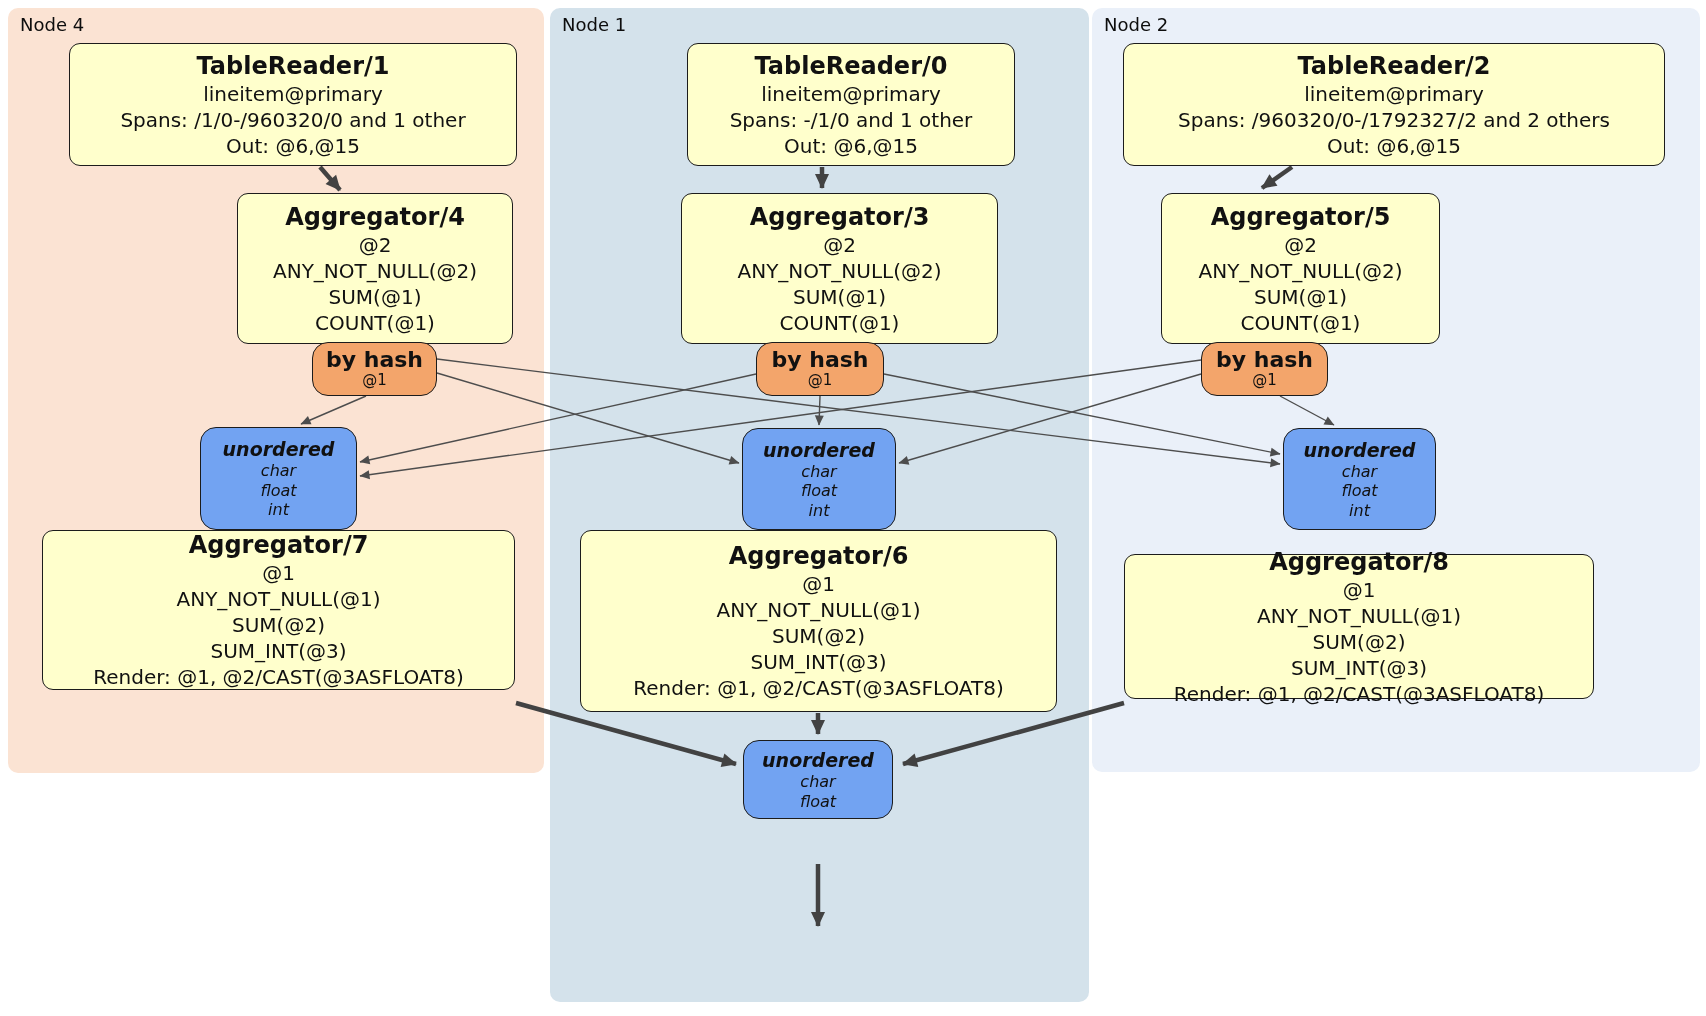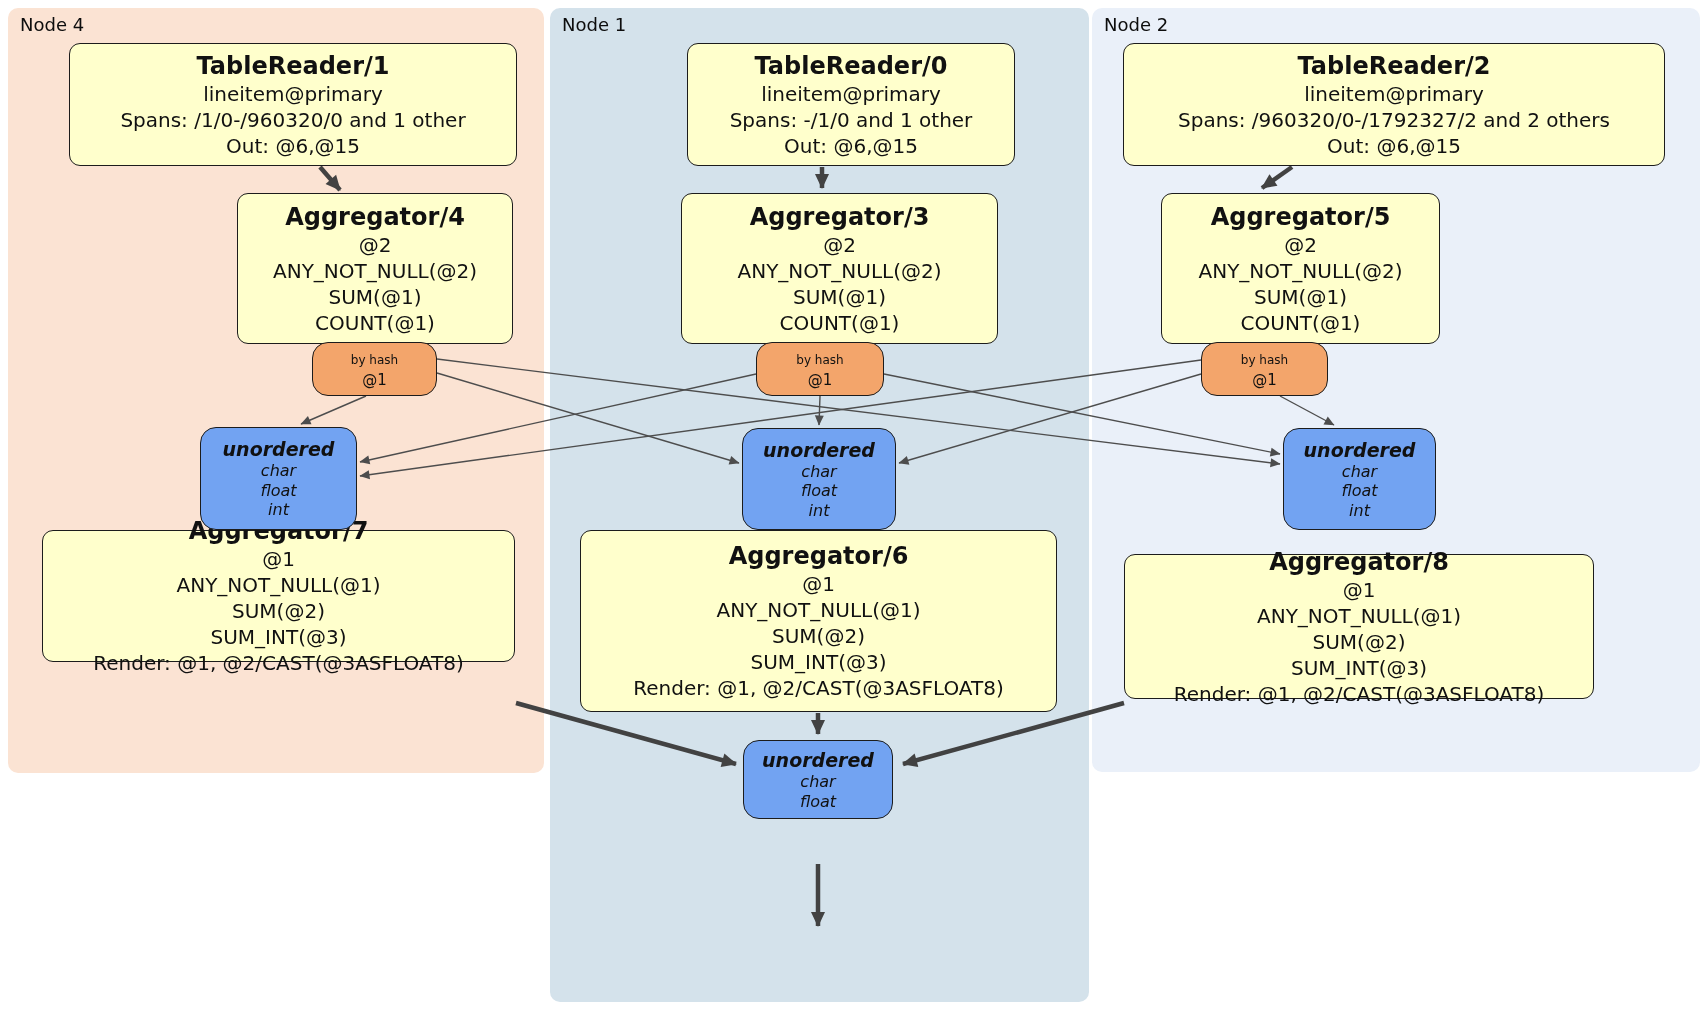--- a/index.html
+++ b/index.html
@@ -10,21 +10,21 @@
   .region{position:absolute;border-radius:10px;z-index:1;}
   .region-label{position:absolute;left:12px;top:6px;font-size:18px;color:#0d0d0d;}
   #edges{position:absolute;left:0;top:0;z-index:2;}
   .box{position:absolute;box-sizing:border-box;border:1.6px solid #1c1c1c;
        display:flex;flex-direction:column;justify-content:center;align-items:center;
        text-align:center;z-index:3;}
   .proc{background:#FFFFCC;border-radius:11px;}
   .proc .title{font-size:24px;font-weight:bold;line-height:30px;}
   .proc .line{font-size:20px;line-height:26px;white-space:nowrap;}
   .router{background:#F3A56B;border-radius:16px;z-index:4;}
-  .router .title{font-size:12px;font-weight:normal;line-height:22px;}
+  .router .title{font-size:22px;font-weight:bold;line-height:22px;}
   .router .sub{font-size:15px;line-height:18px;}
   .sync{background:#72A3F2;border-radius:16px;z-index:4;font-style:italic;}
   .sync .title{font-size:19px;font-weight:bold;line-height:24px;}
   .sync .line{font-size:16px;line-height:19.5px;}
   .mini{background:#FFFFCC;border-radius:9px;}
   .mini .title{font-size:24px;font-weight:bold;line-height:28px;}
 </style>
 </head>
 <body>
 
@@ -87,21 +87,21 @@
   <div class="box router" style="left:312px;top:342px;width:125px;height:54px;">
     <div class="title">by hash</div>
     <div class="sub">@1</div>
   </div>
   <div class="box sync" style="left:200px;top:427px;width:157px;height:103px;">
     <div class="title">unordered</div>
     <div class="line">char</div>
     <div class="line">float</div>
     <div class="line">int</div>
   </div>
-  <div class="box proc" style="left:42px;top:530px;width:473px;height:132px;align-items:center;">
+  <div class="box proc" style="left:42px;top:530px;width:473px;height:160px;align-items:center;">
     <div class="title">Aggregator/7</div>
     <div class="line">@1</div>
     <div class="line">ANY_NOT_NULL(@1)</div>
     <div class="line">SUM(@2)</div>
     <div class="line">SUM_INT(@3)</div>
     <div class="line">Render: @1, @2/CAST(@3ASFLOAT8)</div>
   </div>
 
   <div class="box proc" style="left:687px;top:43px;width:328px;height:123px;">
     <div class="title">TableReader/0</div>

